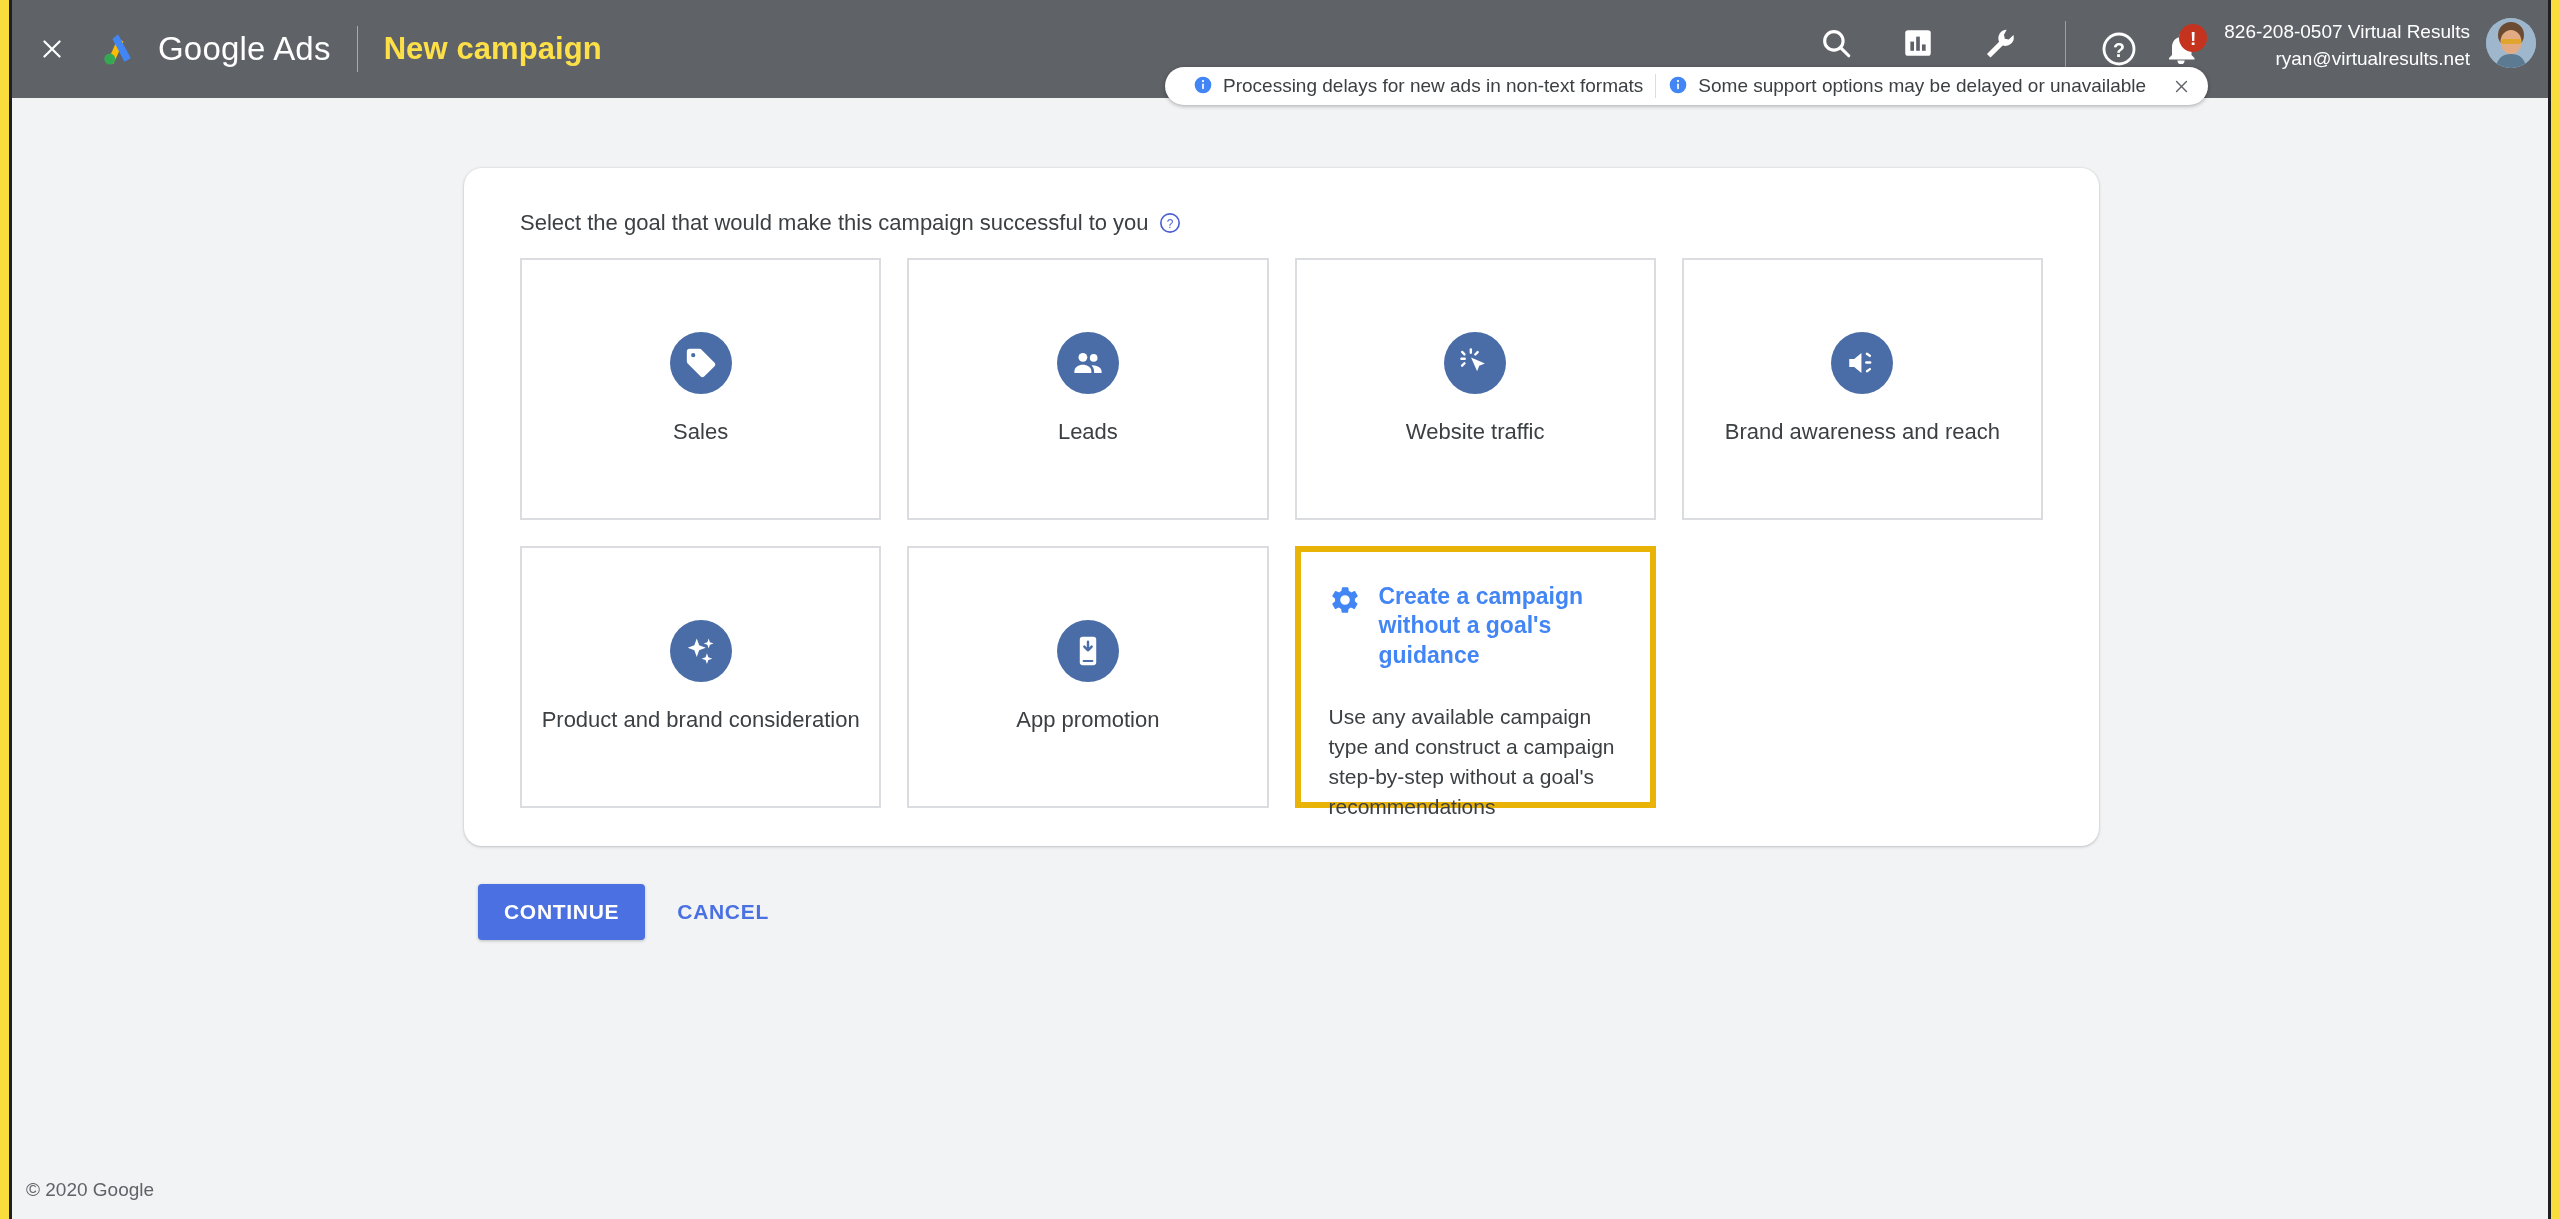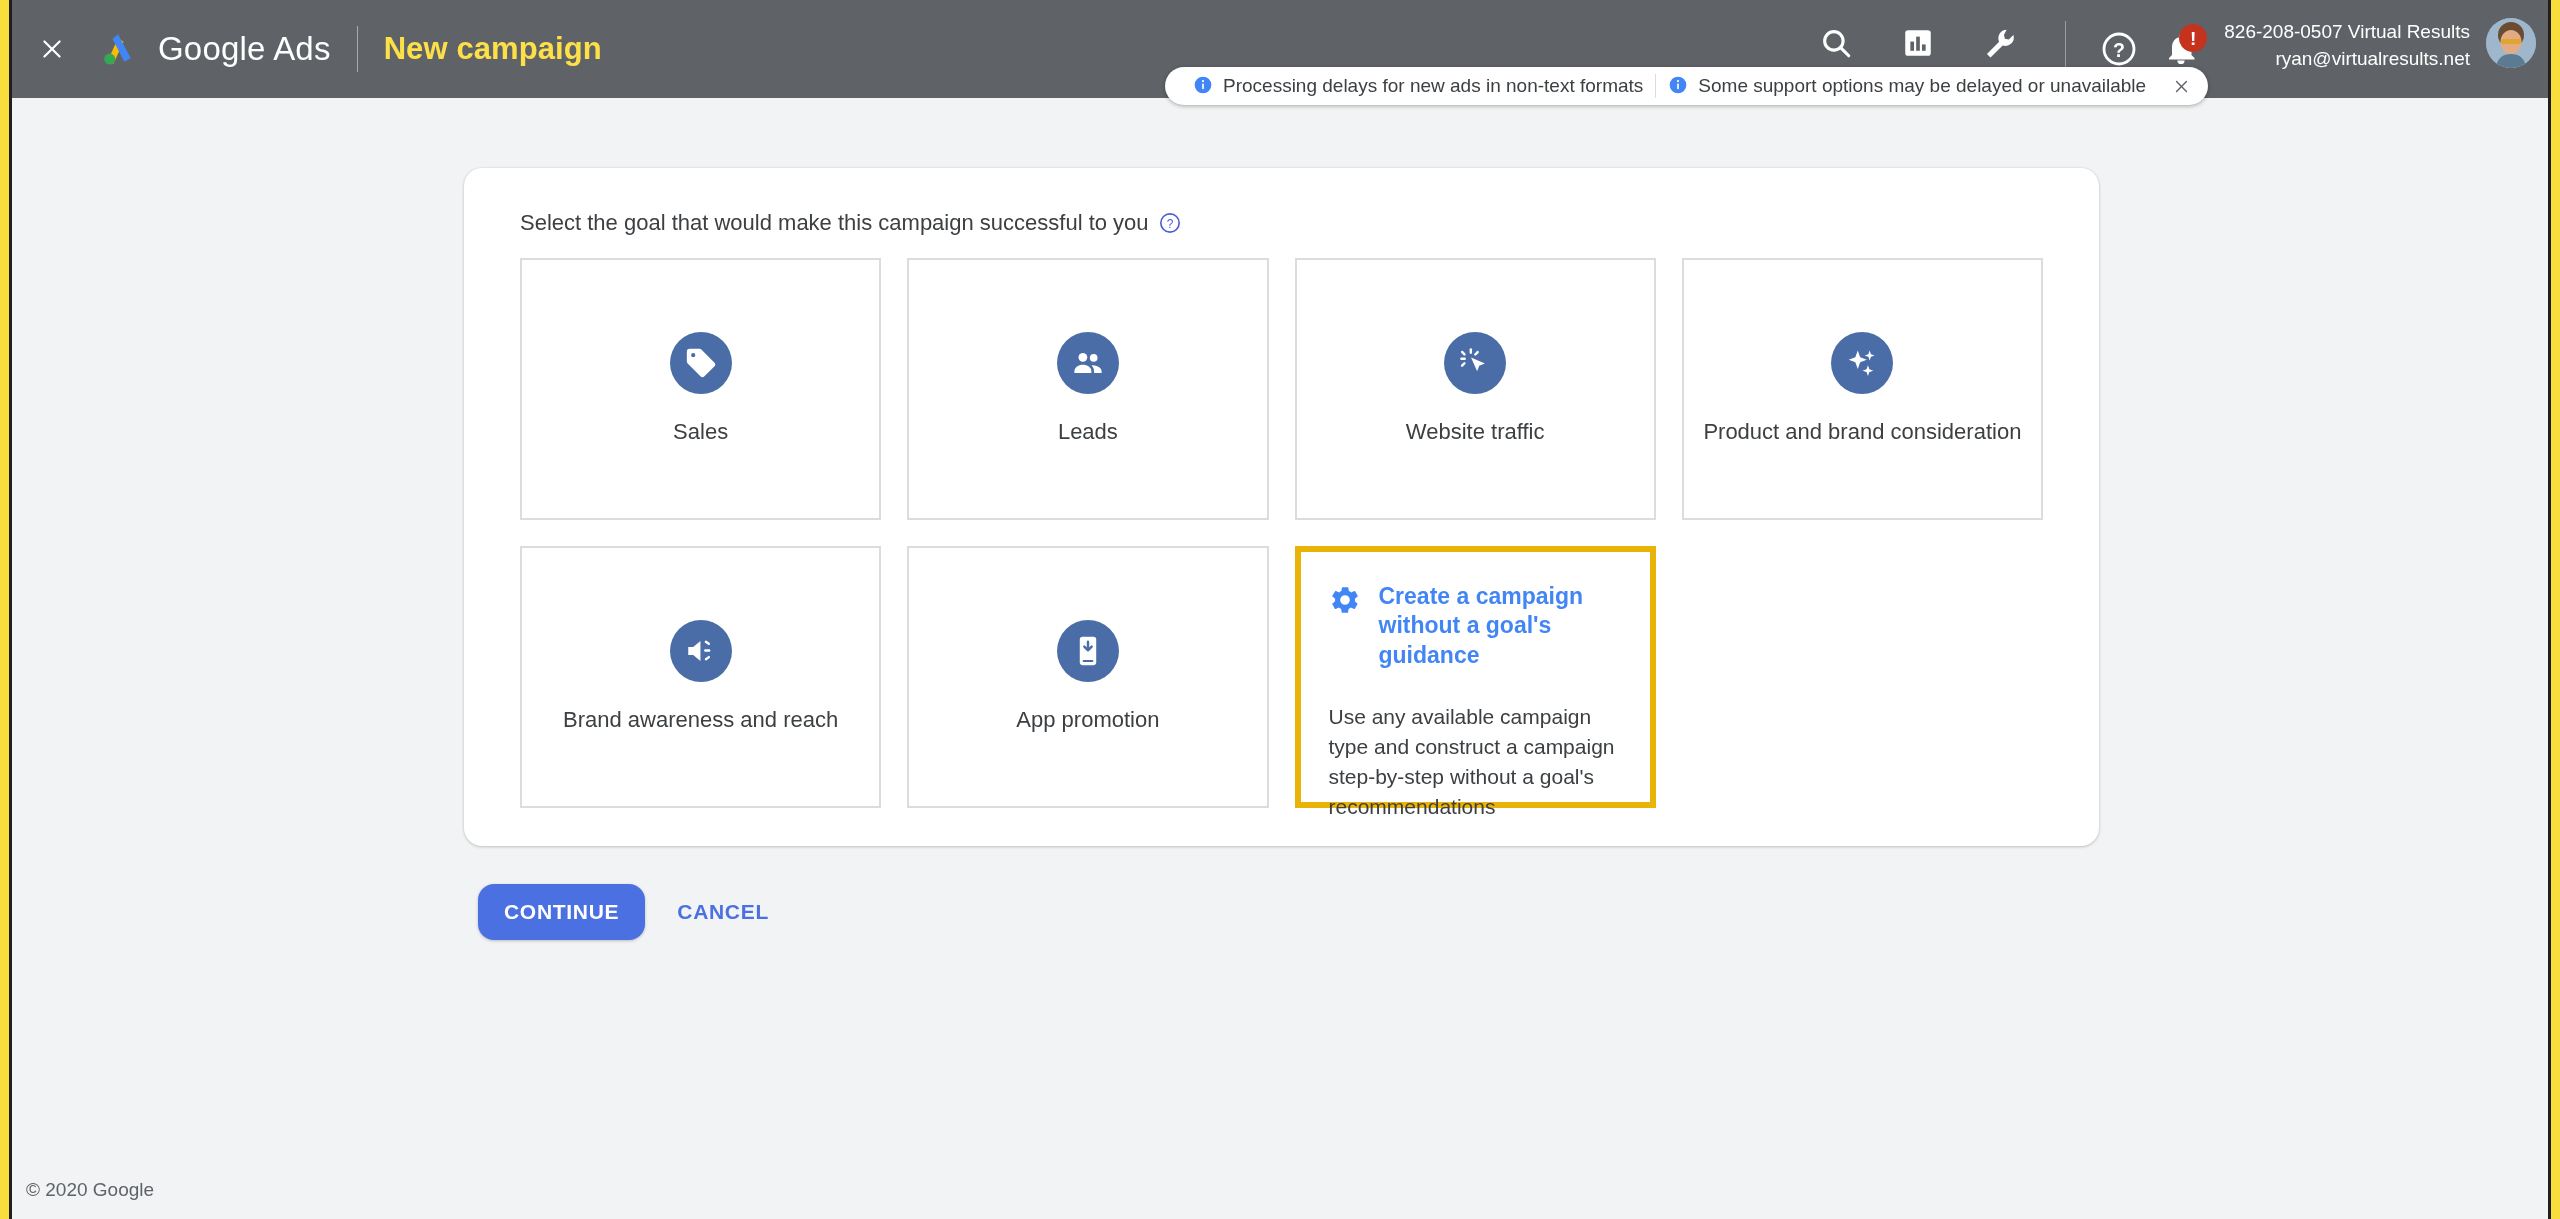--- a/index.html
+++ b/index.html
@@ -185,21 +185,21 @@
   }
 
   
   .actions {
     position: absolute;
     left: 466px; top: 786px;
     display: flex; align-items: center; gap: 18px;
   }
   .btn-continue {
     background: #4b70e2; color: #ffffff;
-    border: none; border-radius: 16px;
+    border: none; border-radius: 4px;
     font-family: "Liberation Sans", sans-serif;
     font-size: 21px; font-weight: 700; letter-spacing: .7px;
     padding: 16px 26px; cursor: pointer;
     box-shadow: 0 1px 3px rgba(60,64,67,.3);
   }
   .btn-cancel {
     background: transparent; border: none;
     color: #4b70e2; font-family: "Liberation Sans", sans-serif;
     font-size: 21px; font-weight: 700; letter-spacing: .7px;
     padding: 16px 14px; cursor: pointer;
@@ -372,42 +372,42 @@
               <rect x="12.2" y="3.1" width="1.7" height="4" rx=".8" transform="rotate(45 13 5.1)"></rect>
               <rect x="2.9" y="11" width="1.7" height="4" rx=".8" transform="rotate(45 3.7 13)"></rect>
             </svg>
           </span>
           <span class="gc-label">Website traffic</span>
         </div>
 
         <div class="goal-card">
           <span class="gc-icon">
             <svg viewBox="0 0 24 24" fill="#ffffff">
-              <path d="M9 3.2 10.7 8 15.4 9.7 10.7 11.4 9 16.2 7.3 11.4 2.6 9.7 7.3 8z"></path>
-              <path d="M17.4 3.2 18.3 5.8 20.9 6.7 18.3 7.6 17.4 10.2 16.5 7.6 13.9 6.7 16.5 5.8z"></path>
-              <path d="M16.2 13.6 17.2 16.4 20 17.4 17.2 18.4 16.2 21.2 15.2 18.4 12.4 17.4 15.2 16.4z"></path>
-            </svg>
-          </span>
-          <span class="gc-label">Product and brand consideration</span>
-        </div>
-
-        <div class="goal-card">
-          <span class="gc-icon">
-            <svg viewBox="0 0 24 24" fill="#ffffff">
               <path d="M3 9.2v5.6h3.5L11.6 19V5L6.5 9.2z"></path>
               <rect x="14.2" y="10.8" width="4.4" height="1.7" rx=".85"></rect>
               <rect x="14.4" y="5.4" width="4.2" height="1.7" rx=".85" transform="rotate(35 16.5 6.2)"></rect>
               <rect x="14.4" y="16.2" width="4.2" height="1.7" rx=".85" transform="rotate(-35 16.5 17)"></rect>
             </svg>
           </span>
           <span class="gc-label">Brand awareness and reach</span>
         </div>
 
         <div class="goal-card">
           <span class="gc-icon">
+            <svg viewBox="0 0 24 24" fill="#ffffff">
+              <path d="M9 3.2 10.7 8 15.4 9.7 10.7 11.4 9 16.2 7.3 11.4 2.6 9.7 7.3 8z"></path>
+              <path d="M17.4 3.2 18.3 5.8 20.9 6.7 18.3 7.6 17.4 10.2 16.5 7.6 13.9 6.7 16.5 5.8z"></path>
+              <path d="M16.2 13.6 17.2 16.4 20 17.4 17.2 18.4 16.2 21.2 15.2 18.4 12.4 17.4 15.2 16.4z"></path>
+            </svg>
+          </span>
+          <span class="gc-label">Product and brand consideration</span>
+        </div>
+
+        <div class="goal-card">
+          <span class="gc-icon">
             <svg viewBox="0 0 24 24">
               <rect x="6.2" y="2" width="11.6" height="20" rx="2" fill="#ffffff"></rect>
               <rect x="8.2" y="18.4" width="7.6" height="1.3" rx=".6" fill="#4a6da7"></rect>
               <path d="M12 5.4v6.1m0 0 2.6-2.6M12 11.5 9.4 8.9" stroke="#4a6da7" stroke-width="1.7" fill="none" stroke-linecap="round" stroke-linejoin="round"></path>
             </svg>
           </span>
           <span class="gc-label">App promotion</span>
         </div>
 
         <div class="goal-card no-goal">

